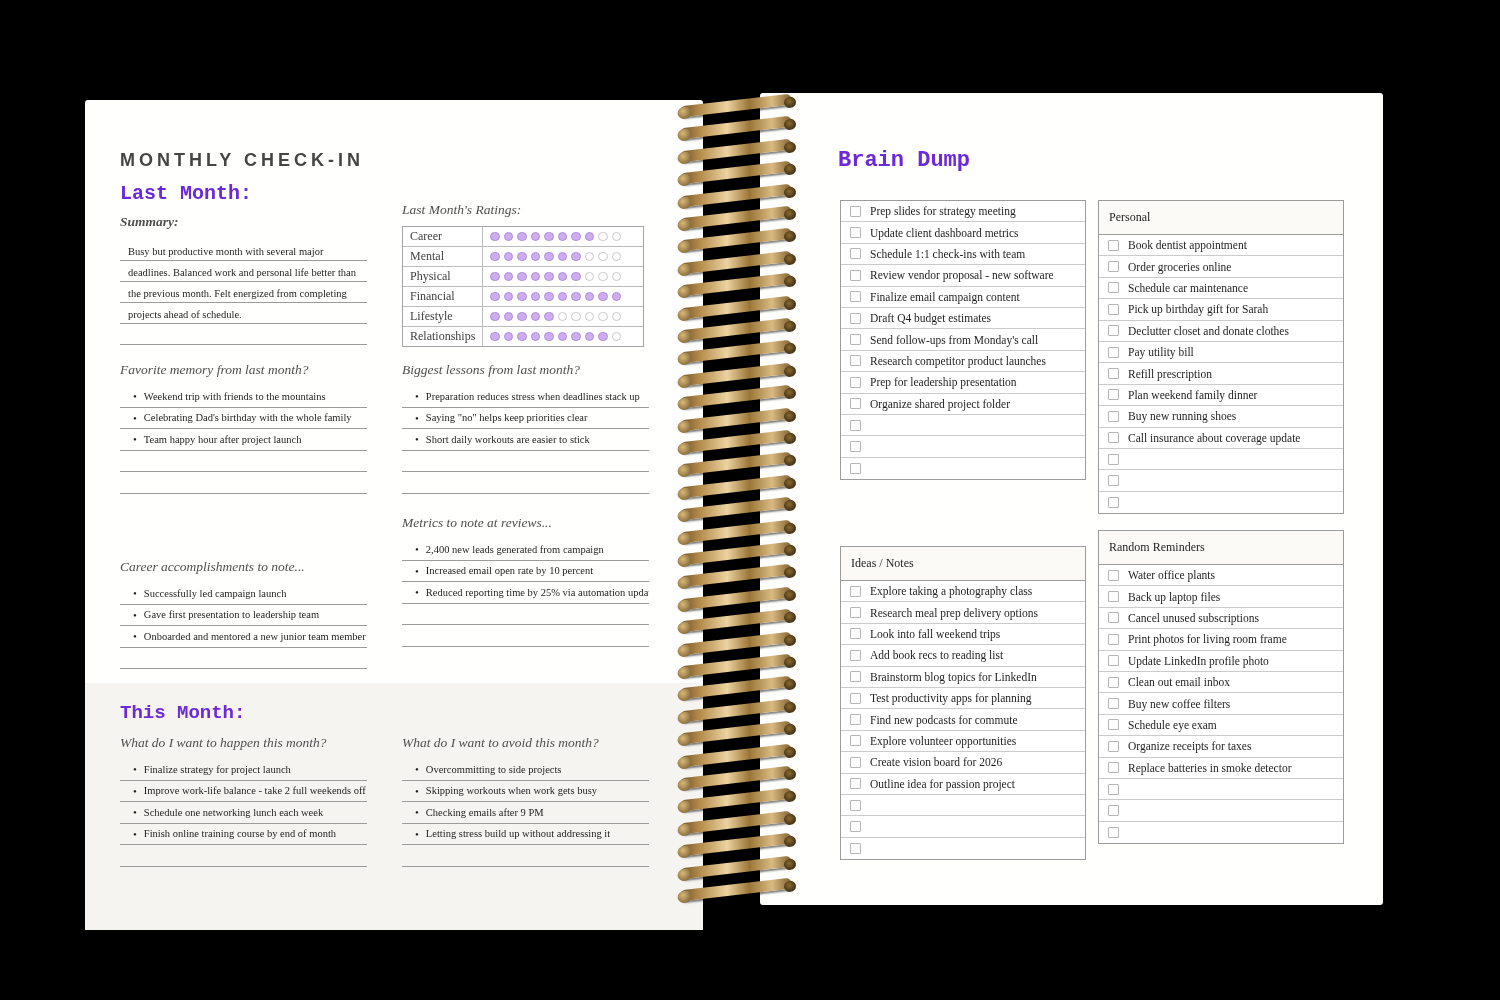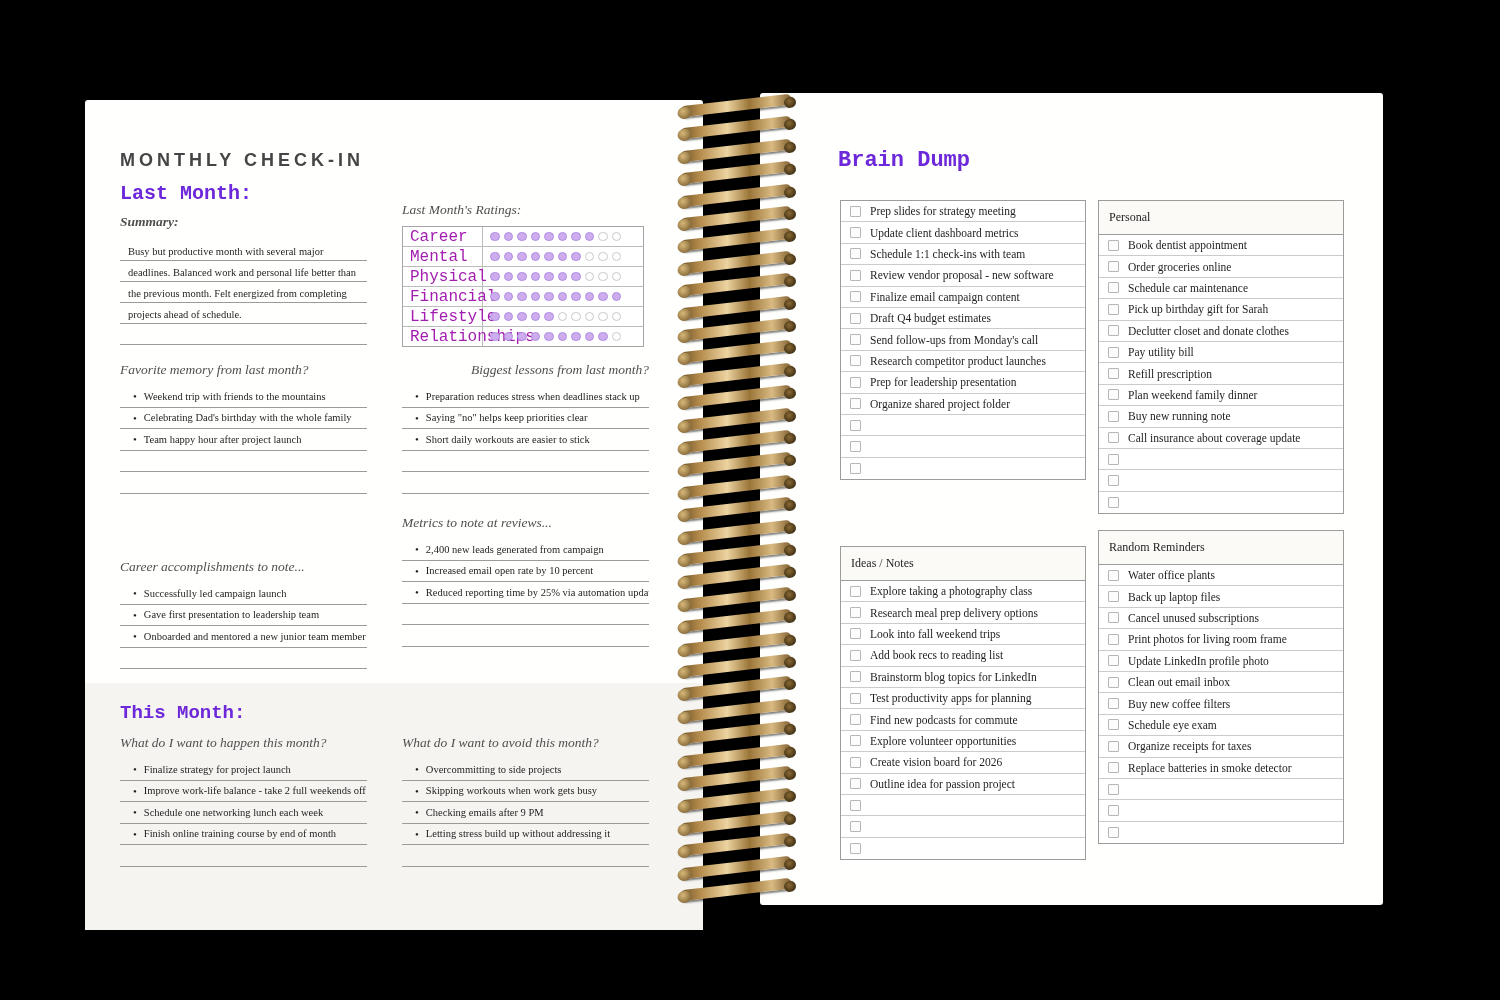--- a/index.html
+++ b/index.html
@@ -20,28 +20,28 @@
   .summary-lines{position:absolute;left:35px;top:140px;width:247px;}
   .hw{font-family:cursive;color:#1e1e1e;}
   .write-line{height:21px;border-bottom:1px solid #9b9b9b;font-size:10.5px;
               padding:6px 0 0 8px;box-sizing:border-box;white-space:nowrap;overflow:hidden;}
 
   .ratings-label{position:absolute;left:317px;top:102px;}
   .ratings-table{position:absolute;left:317px;top:126px;width:240px;border:1px solid #a5a5a5;background:#fff;}
   .rt-row{display:flex;height:19px;border-bottom:1px solid #bcbcbc;align-items:center;}
   .rt-row:last-child{border-bottom:none;}
   .rt-label{width:80px;flex:none;border-right:1px solid #bcbcbc;height:100%;display:flex;align-items:center;
-            padding-left:7px;box-sizing:border-box;font-family:Liberation Mono, monospace;font-size:16px;color:#a21caf;}
+            padding-left:7px;box-sizing:border-box;font-family:Liberation Serif, serif;font-size:12px;color:#404040;}
   .rt-dots{display:flex;gap:4px;padding-left:7px;align-items:center;}
   .dot{width:9.5px;height:9.5px;border-radius:50%;border:1px solid #c9c9c9;background:#fff;box-sizing:border-box;}
   .dot.filled{border:1.5px solid #b18ce2;background:#cdadee;}
 
   .qa{position:absolute;width:247px;}
   .qa .prompt{margin-bottom:8px;}
-  #qa-fav{left:35px;top:262px;}  #qa-les{left:317px;top:262px;text-align:right;}
+  #qa-fav{left:35px;top:262px;}  #qa-les{left:317px;top:262px;}
   #qa-car{left:35px;top:415px;margin-top:44px;}  #qa-met{left:317px;top:415px;}
   .bullet-line{height:21.5px;border-bottom:1px solid #9b9b9b;display:flex;align-items:center;
                gap:7px;padding-left:13px;box-sizing:border-box;font-size:10.5px;white-space:nowrap;overflow:hidden;}
   .bullet-line::before{content:"\2022";font-size:11px;color:#1e1e1e;}
   .bullet-line.empty::before{content:"";}
 
   .tm-bg{position:absolute;left:0;top:583px;width:100%;height:247px;background:#f5f4f1;}
   .tm-heading{position:absolute;left:35px;top:602px;font-size:19px;}
   #tm-happen{left:35px;top:635px;}  #tm-avoid{left:317px;top:635px;}
 
@@ -387,21 +387,21 @@
         <div class="bd-row">
           <span class="cbx"></span>
           <span class="hw">Refill prescription</span>
         </div>
         <div class="bd-row">
           <span class="cbx"></span>
           <span class="hw">Plan weekend family dinner</span>
         </div>
         <div class="bd-row">
           <span class="cbx"></span>
-          <span class="hw">Buy new running note</span>
+          <span class="hw">Buy new running shoes</span>
         </div>
         <div class="bd-row">
           <span class="cbx"></span>
           <span class="hw">Call insurance about coverage update</span>
         </div>
       </div>
     <div class="bd-empty">
       <div class="bd-row">
           <span class="cbx"></span>
         </div>

